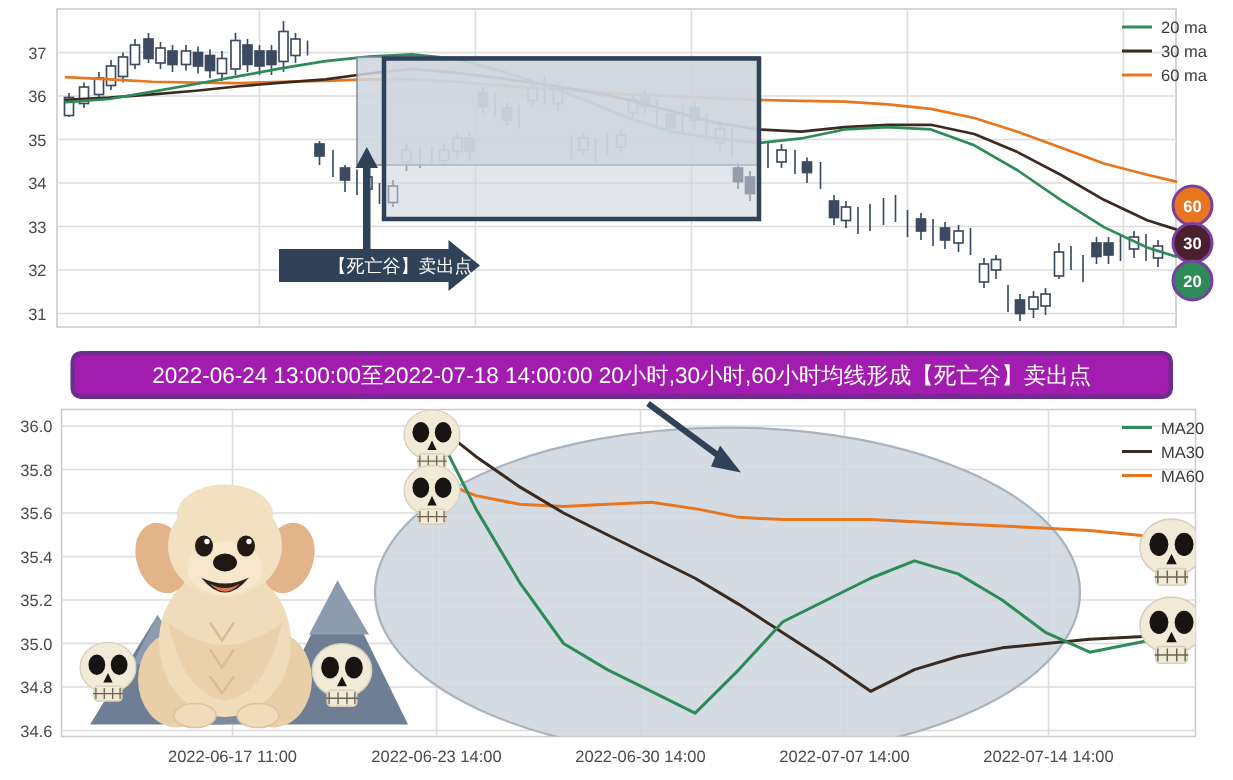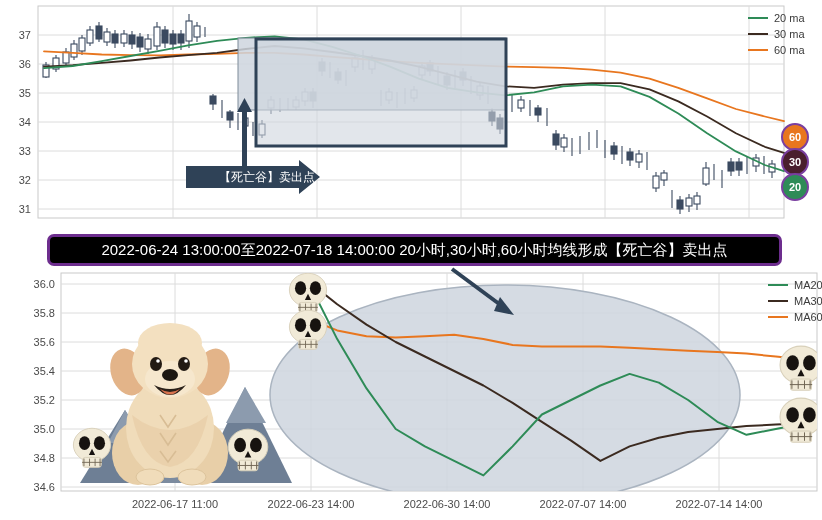--- a/index.html
+++ b/index.html
@@ -2,33 +2,33 @@
 <html><head>
 <meta charset="utf-8">
 <style>
   html,body{margin:0;padding:0;background:#ffffff;}
   body{width:822px;height:520px;overflow:hidden;
        font-family:"Liberation Sans","DejaVu Sans",sans-serif;}
   #root{position:relative;width:822px;height:520px;}
 
   .panel{position:absolute;left:0;right:0;}
   #top-panel{top:0;height:230px;}
-  #bottom-panel{top:265px;height:255px;margin-left:20px;}
+  #bottom-panel{top:265px;height:255px;}
 
   .plot-svg{position:absolute;top:0;left:0;}
 
   .axis-label{font-size:11px;fill:#4a4a4a;font-family:"Liberation Sans",sans-serif;}
   .legend-label{font-size:11px;fill:#3b3b3b;font-family:"Liberation Sans",sans-serif;}
   .badge-text{font-size:11px;font-weight:bold;fill:#ffffff;
               font-family:"Liberation Sans",sans-serif;}
 
   
   #banner{position:absolute;left:47px;top:234px;width:735px;height:32px;
           box-sizing:border-box;
-          background:#000000;border:3px solid #6d2d8e;border-radius:7px;
+          background:#a21caf;border:3px solid #6d2d8e;border-radius:7px;
           display:flex;align-items:center;justify-content:center;
           color:#ffffff;font-size:15px;letter-spacing:0px;white-space:nowrap;
           font-family:"Liberation Sans","DejaVu Sans",sans-serif;}
 
   
   #callout-text{position:absolute;left:190px;top:166px;width:112px;height:22px;
                 display:flex;align-items:center;justify-content:center;
                 color:#ffffff;font-size:12px;white-space:nowrap;
                 font-family:"DejaVu Sans",sans-serif;pointer-events:none;margin-left:21px;}
 </style>

